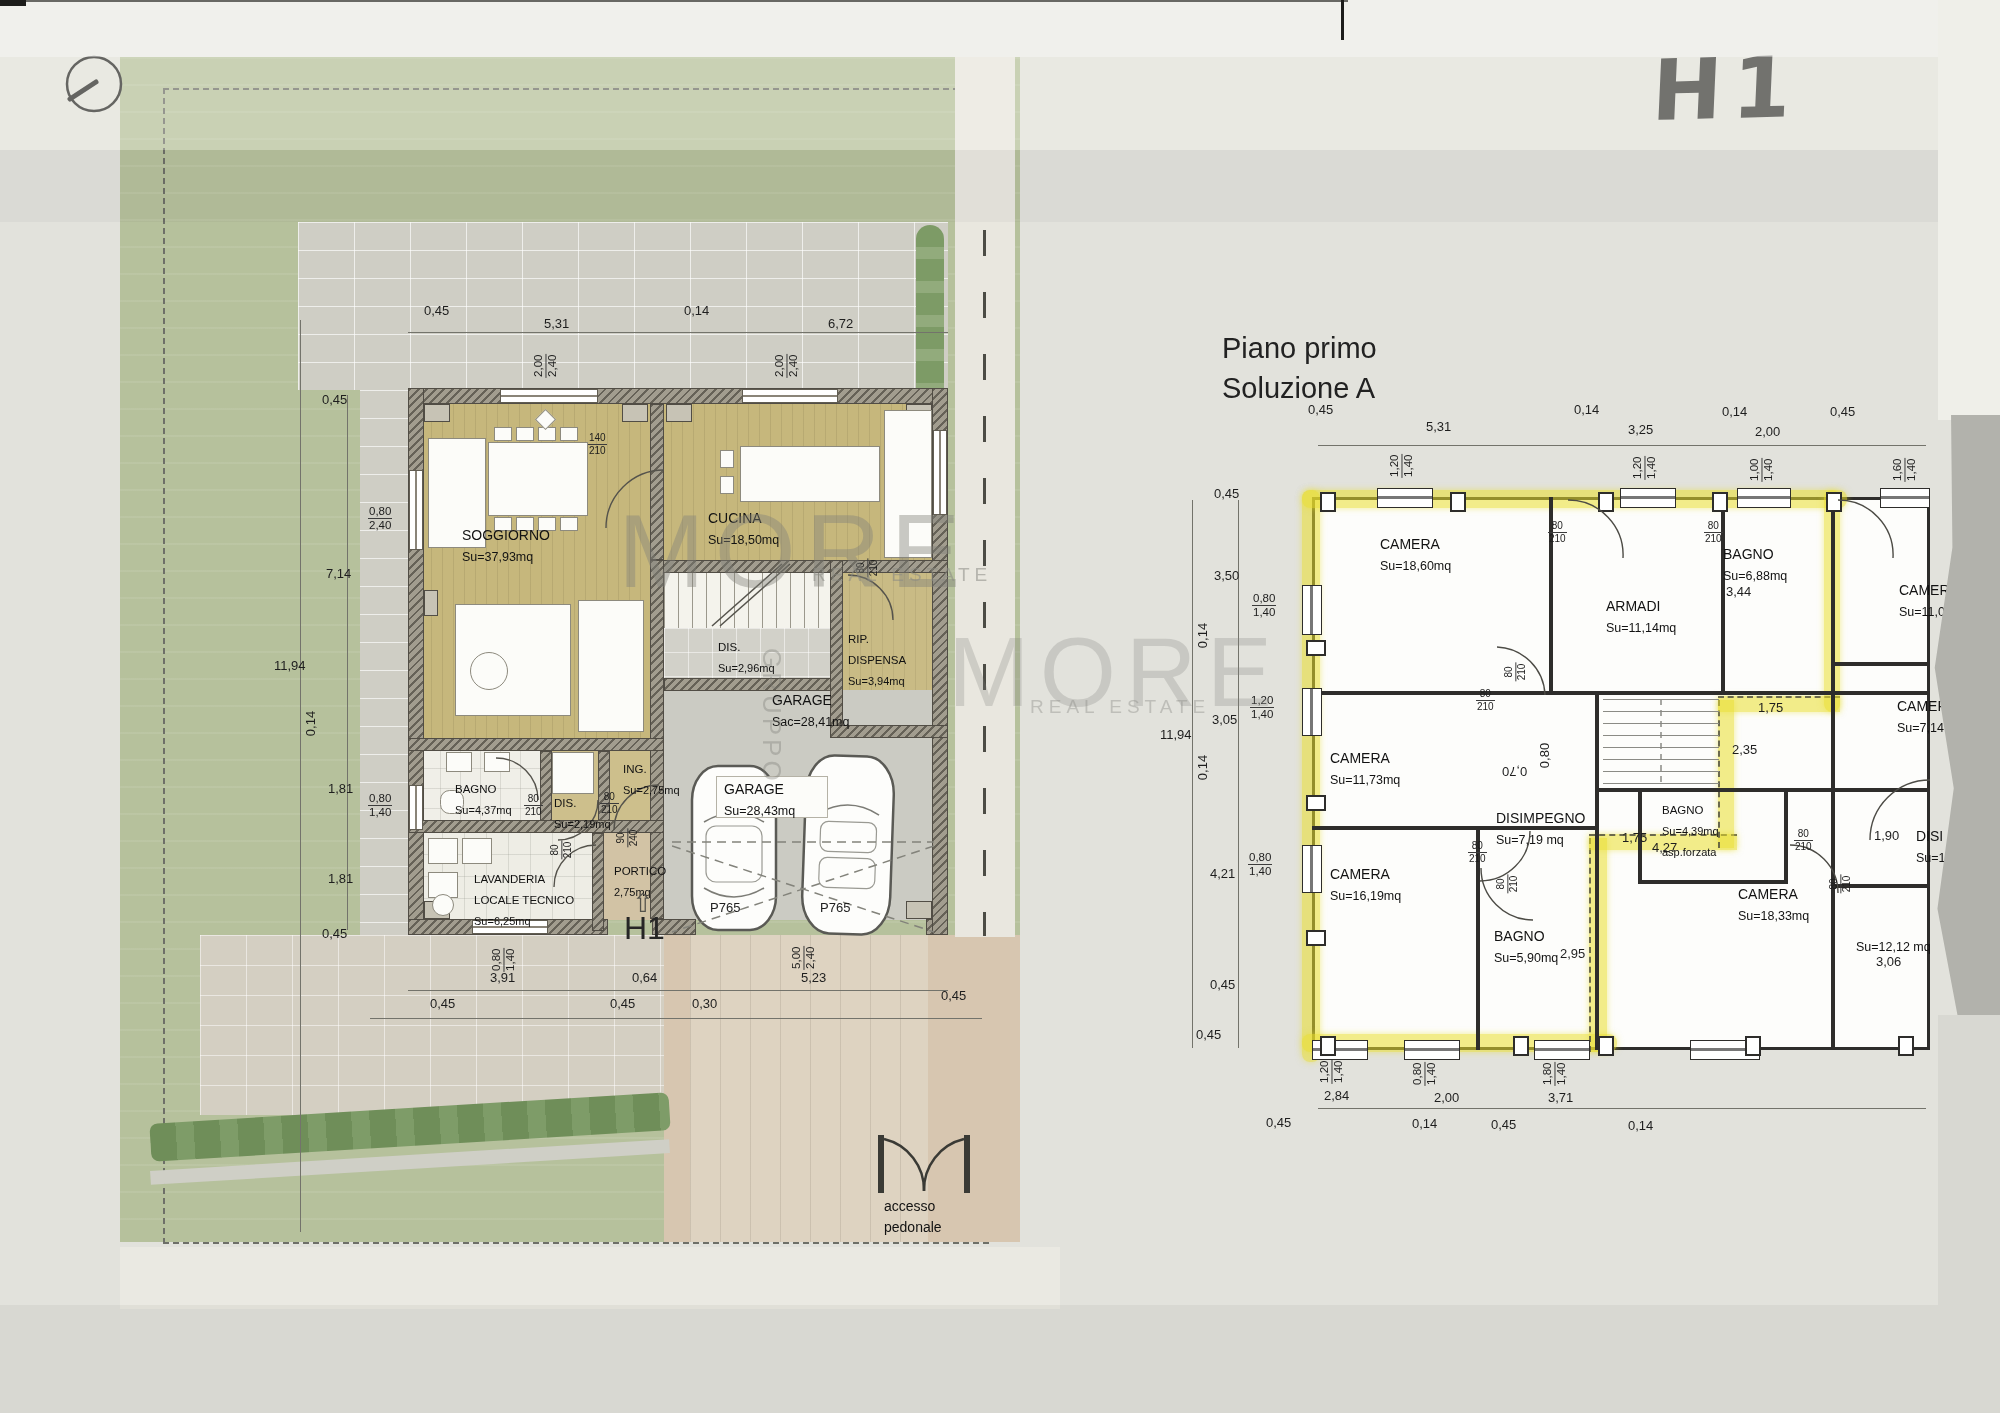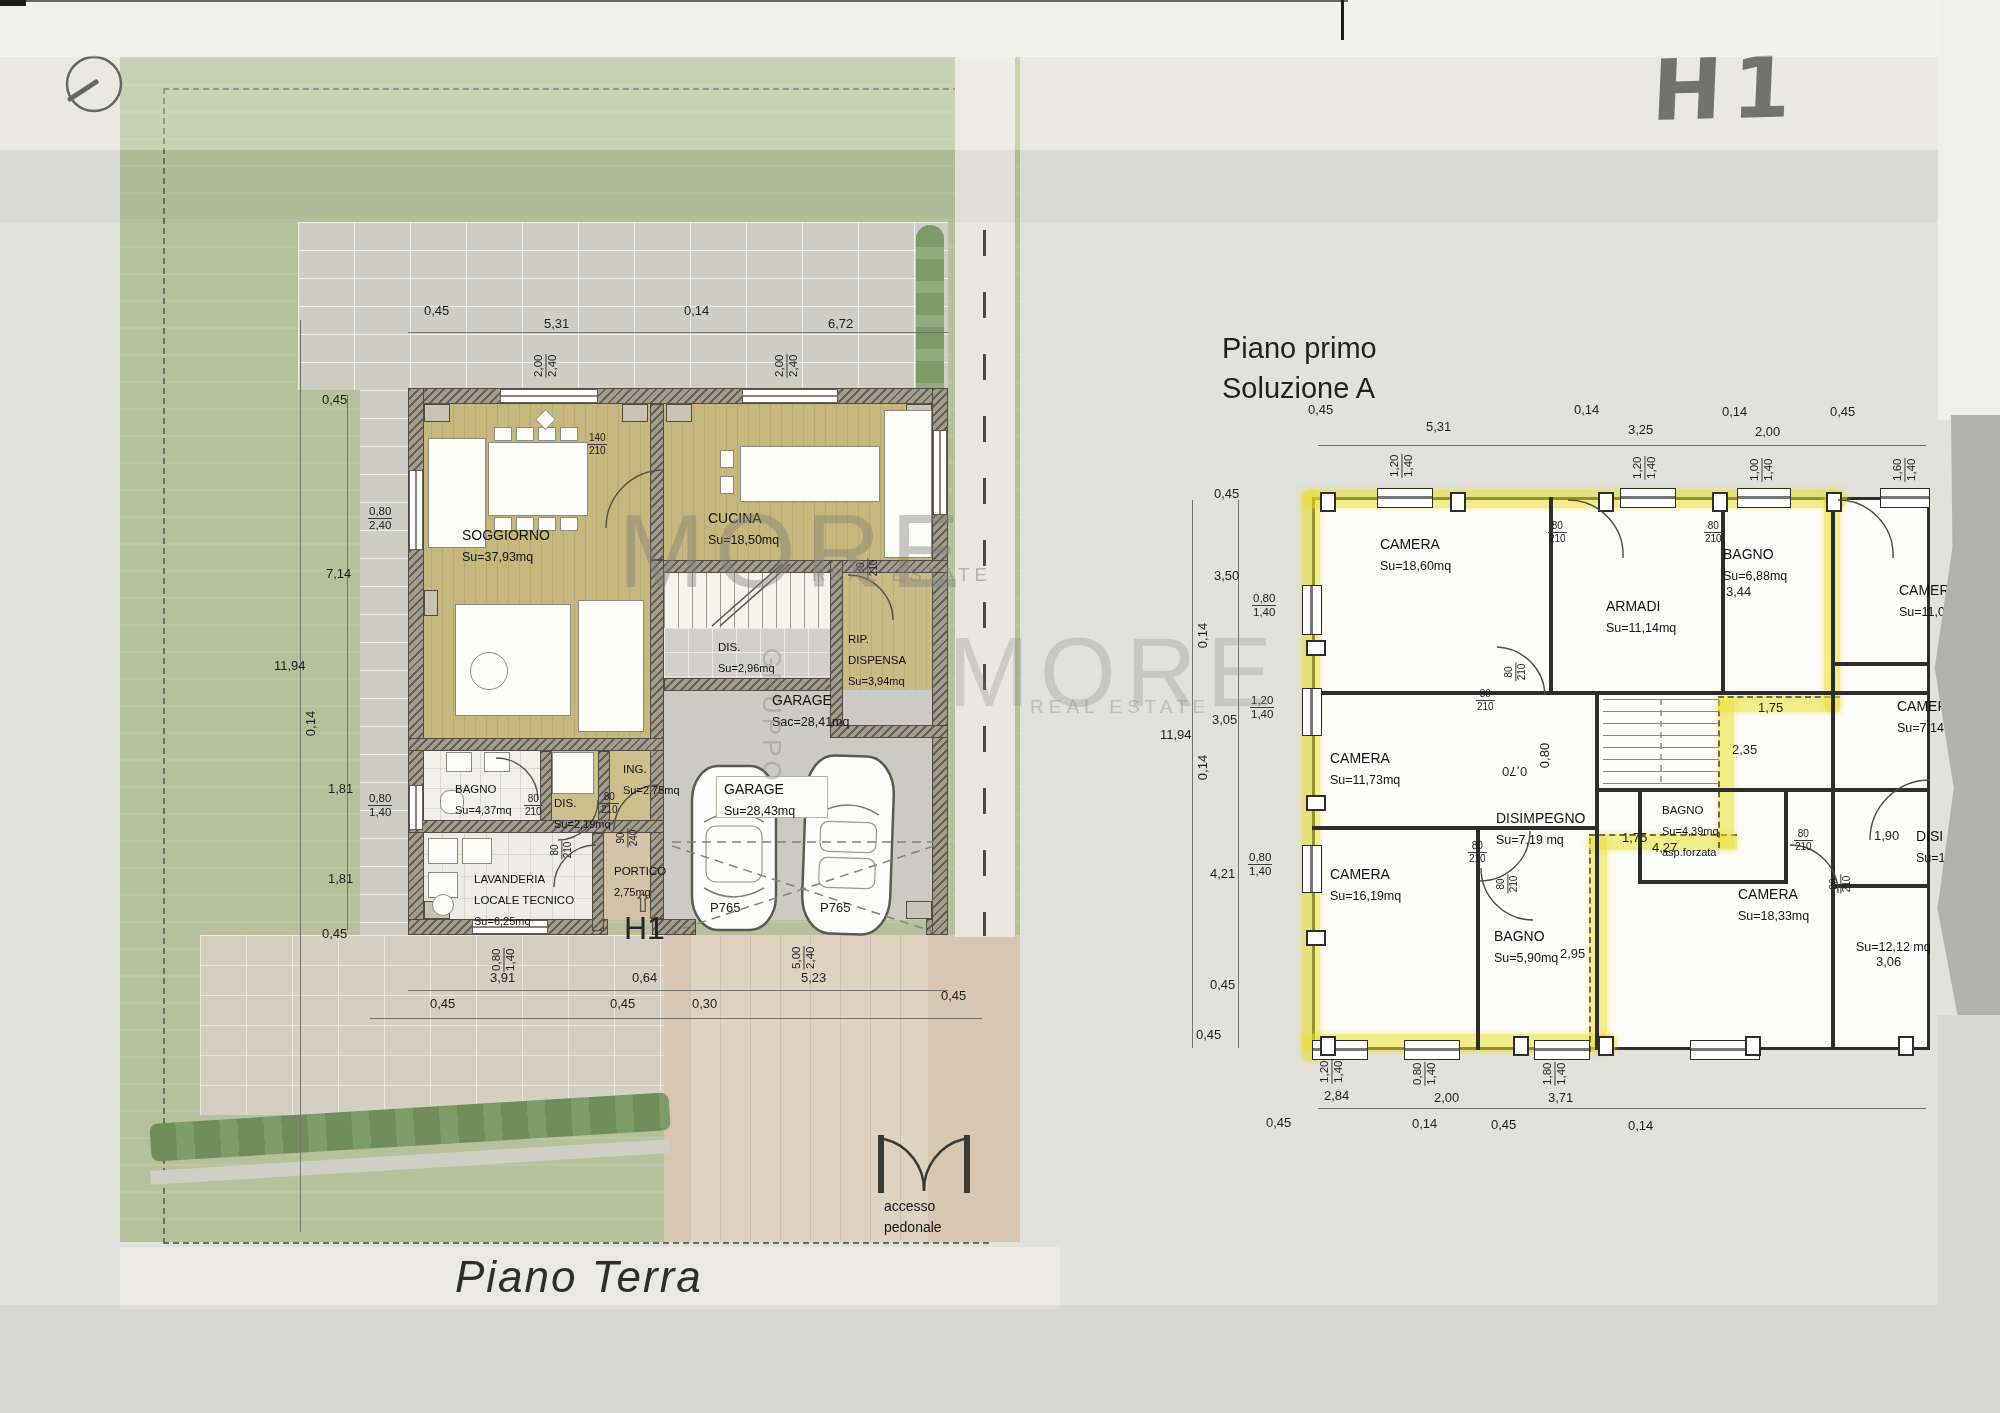--- a/index.html
+++ b/index.html
@@ -328,21 +328,20 @@
     <span>90</span>
       <span>240</span>
   </div>
 
   <svg class="abs" style="left:62px;top:52px" width="64" height="64" viewBox="0 0 64 64">
     <circle cx="32" cy="32" r="27" fill="none" stroke="#2c2c2a" stroke-width="2.5"></circle>
     <line x1="34" y1="30" x2="8" y2="47" stroke="#2c2c2a" stroke-width="5" stroke-linecap="round"></line>
   </svg>
 
   <div class="abs" style="left:120px;top:1247px;width:940px;height:62px;background:#eae9e2;"></div>
-  <div class="abs" style="left:455px;top:1252px;font-size:44px;font-style:italic;color:#2e2e2c;letter-spacing:2px;">Piano Terra</div>
 
   <div class="abs" style="left:1222px;top:332px;font-size:29px;color:#222;">Piano primo</div>
   <div class="abs" style="left:1222px;top:372px;font-size:29px;color:#222;">Soluzione A</div>
 
   <div class="abs" style="left:1312px;top:497px;width:618px;height:553px;background:#fdfdfb;border:3px solid #2e2d2b;box-sizing:border-box;"></div>
 
   <div class="yellow" style="left:1302px;top:490px;width:545px;height:18px;"></div>
   <div class="yellow" style="left:1302px;top:490px;width:18px;height:572px;"></div>
   <div class="yellow" style="left:1302px;top:1034px;width:315px;height:18px;"></div>
   <div class="yellow ydashv" style="left:1589px;top:838px;width:16px;height:214px;"></div>

